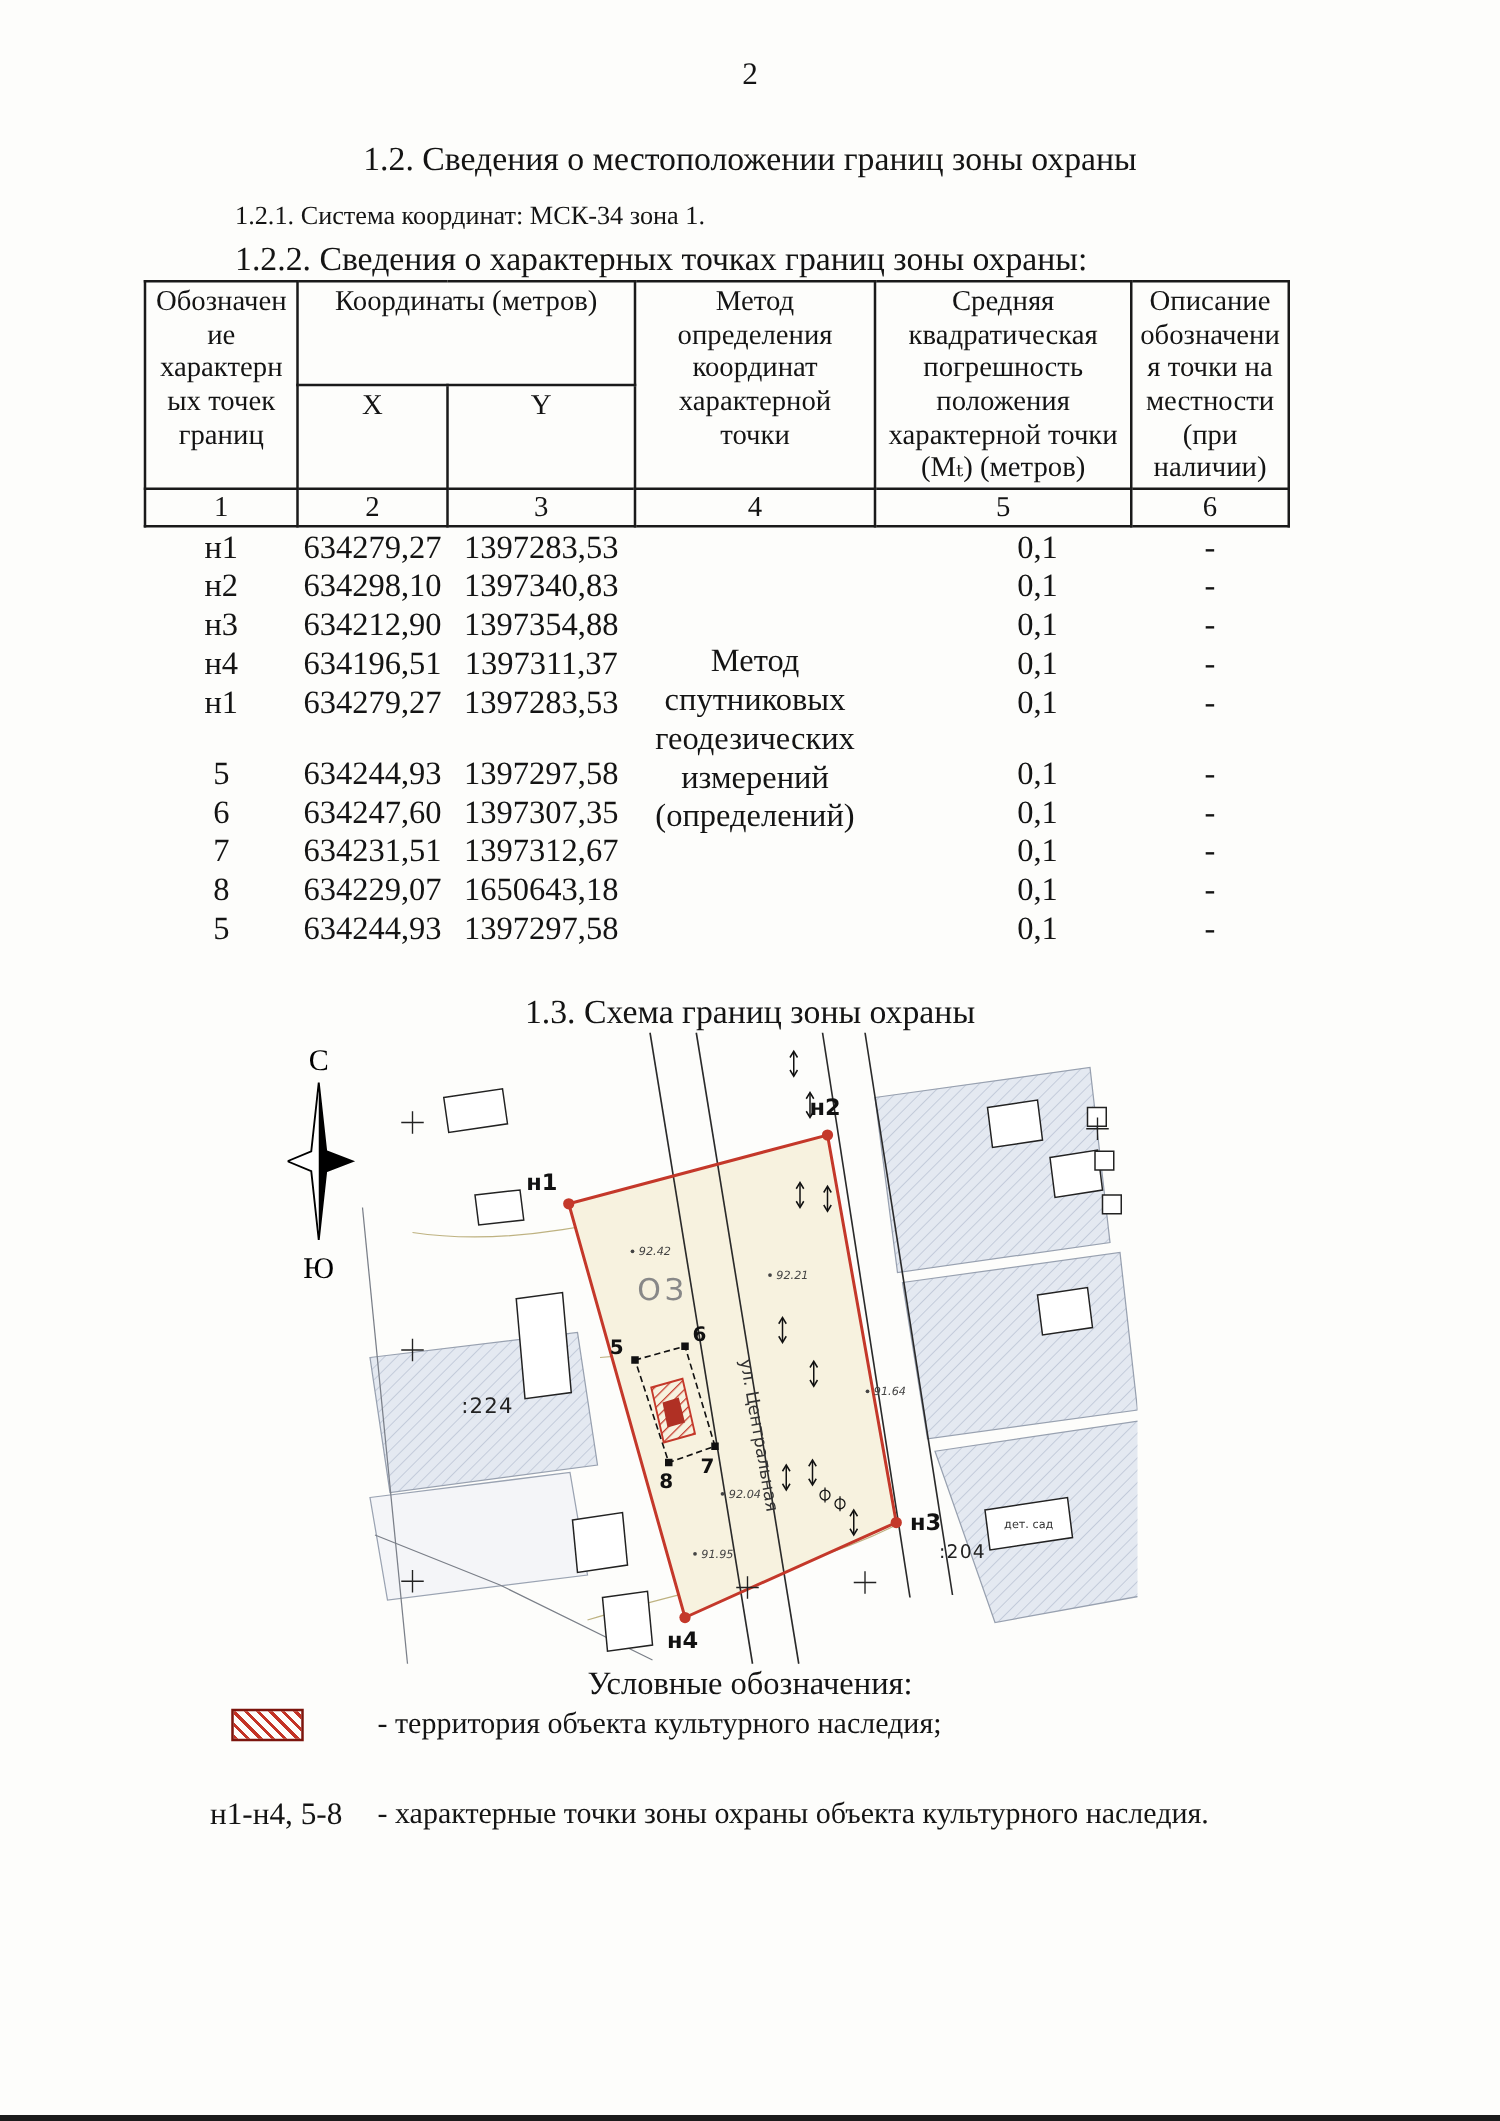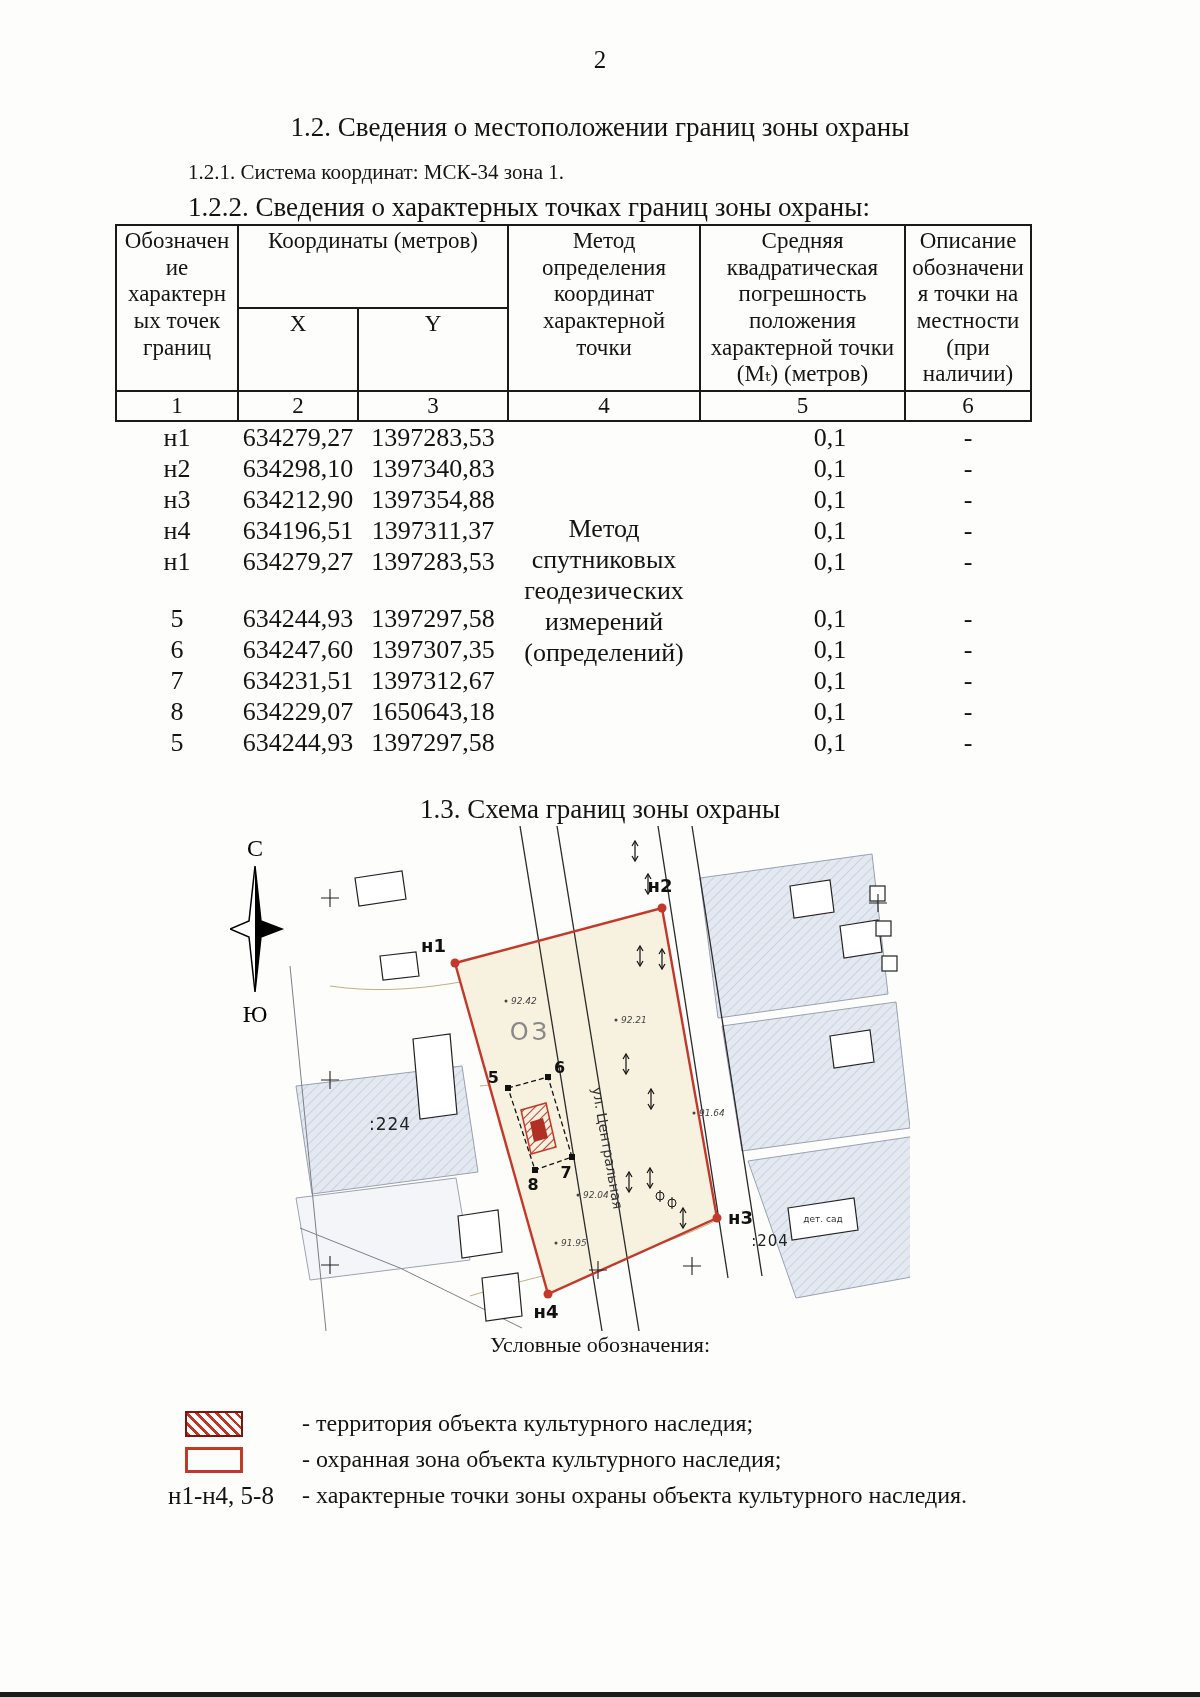--- a/index.html
+++ b/index.html
@@ -21,22 +21,22 @@
   tr.numbering td{border:2px solid #1a1a1a;text-align:center;font-size:23px;height:28px;padding:0;}
   tbody.data td{border:none;text-align:center;font-size:26px;height:31px;line-height:31px;padding:0;}
   td.cell-method{vertical-align:middle;font-size:25px;line-height:1.2;text-align:center;padding:0 4px;}
   td.cell-mt{padding-left:55px !important;}
   tr.spacer td{height:26px;line-height:26px;}
   .title-13{position:absolute;top:794px;left:0;font-size:27px;}
 
   .map{position:absolute;top:826px;left:230px;width:680px;height:508px;}
   .map svg{display:block;}
 
-  .legend-title{position:absolute;top:1332px;left:0;font-size:22px;}
-  .legend-row{position:absolute;left:0;width:1104px;height:30px;margin-top:44px;}
+  .legend-title{position:absolute;top:1332px;left:0;font-size:26px;}
+  .legend-row{position:absolute;left:0;width:1104px;height:30px;}
   .legend-row .sw{position:absolute;left:185px;top:1px;width:58px;height:26px;box-sizing:border-box;}
   .sw-hatch{border:2px solid #7c150d;
      background:repeating-linear-gradient(45deg,#c43325 0 2.5px,rgba(0,0,0,0) 2.5px 7px);}
   .sw-outline{border:3px solid #c4382a;background:#fdfdfb;}
   .legend-row .key{position:absolute;left:168px;top:0;font-size:25px;}
   .legend-row .txt{position:absolute;left:302px;top:0;font-size:24px;}
   .scan-edge{position:absolute;left:0;bottom:0;width:100%;height:5px;background:#1c1c1c;}
 </style>
 </head>
 <body>
@@ -310,23 +310,19 @@
       </g>
     </svg>
   </div>
 
   <div class="legend-title center">Условные обозначения:</div>
 
   <div class="legend-row" style="top:1366px;">
     <span class="sw sw-hatch"></span>
     <span class="txt">- территория объекта культурного наследия;</span>
   </div>
-  <div class="legend-row" style="top:1402px;">
-    <span class="sw sw-outline"></span>
-    <span class="txt">- охранная зона объекта культурного наследия;</span>
-  </div>
   <div class="legend-row" style="top:1438px;">
     <span class="key">н1-н4, 5-8</span>
     <span class="txt">- характерные точки зоны охраны объекта культурного наследия.</span>
   </div>
 
   <div class="scan-edge"></div>
 </div>
 
 </body></html>

